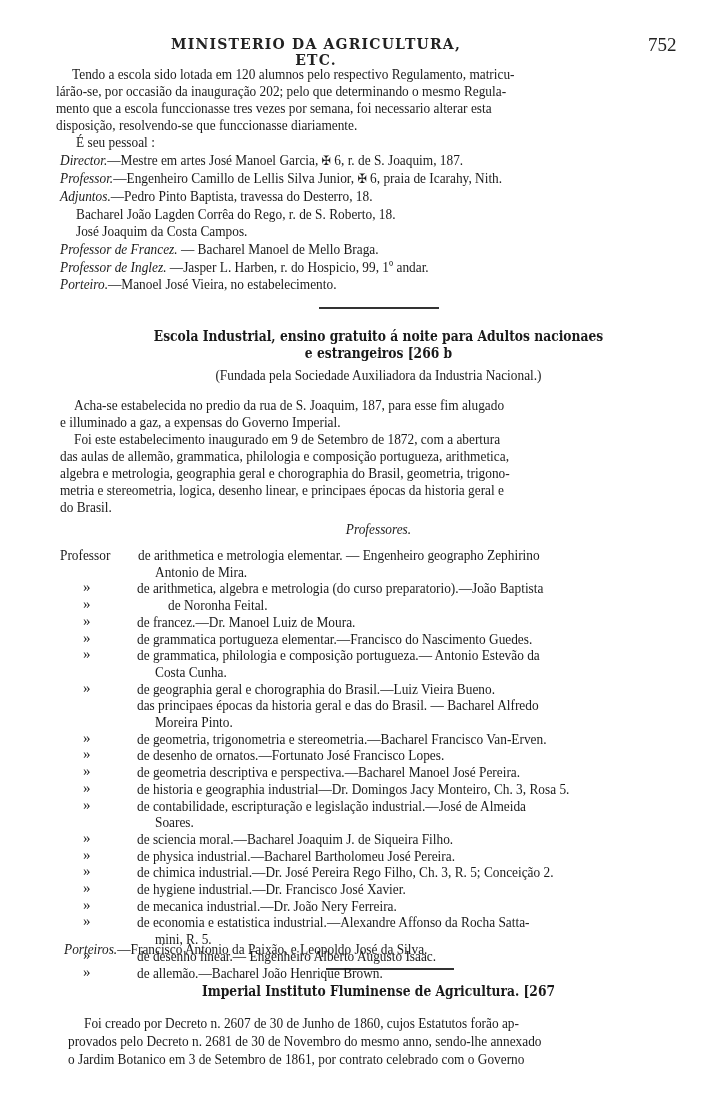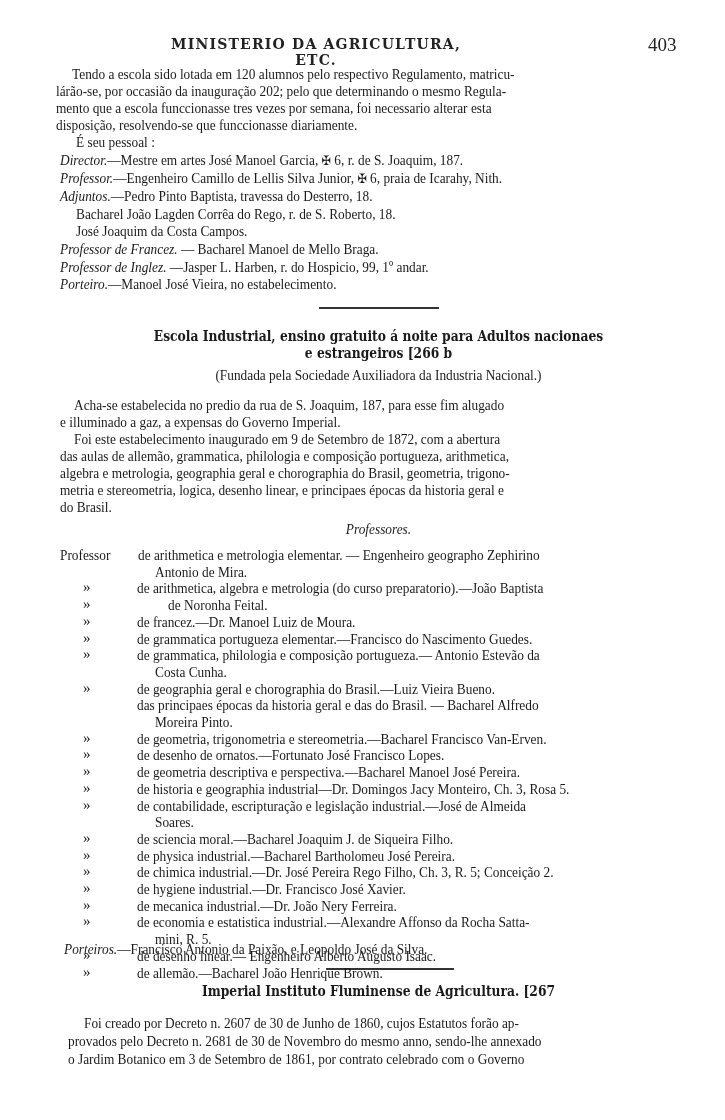--- a/index.html
+++ b/index.html
@@ -30,21 +30,21 @@
   .entry { position: absolute; white-space: nowrap; font-size: 15.5px; transform: scaleX(0.86); transform-origin: left top; }
   .ditto { position: absolute; left: 67px; font-size: 15px; }
   .medal { font-size: 13px; }
 </style>
 </head>
 <body>
 
 <div class="page">
 
   <div class="running-head">MINISTERIO DA AGRICULTURA, ETC.</div>
-  <div class="page-number">403</div>
+  <div class="page-number">752</div>
 
   <div class="line" style="left:56px;top:65px">Tendo a escola sido lotada em 120 alumnos pelo respectivo Regulamento, matricu-</div>
   <div class="line" style="left:40px;top:82px">lárão-se, por occasião da inauguração 202; pelo que determinando o mesmo Regula-</div>
   <div class="line" style="left:40px;top:99px">mento que a escola funccionasse tres vezes por semana, foi necessario alterar esta</div>
   <div class="line" style="left:40px;top:116px">disposição, resolvendo-se que funccionasse diariamente.</div>
   <div class="line" style="left:60px;top:133px">É seu pessoal :</div>
 
   <div class="line" style="left:44px;top:151px">
     <span class="it">Director.</span><span>—Mestre em artes José Manoel Garcia, </span><span class="medal">✠</span><span> 6, r. de S. Joaquim, 187.</span>
   </div>

